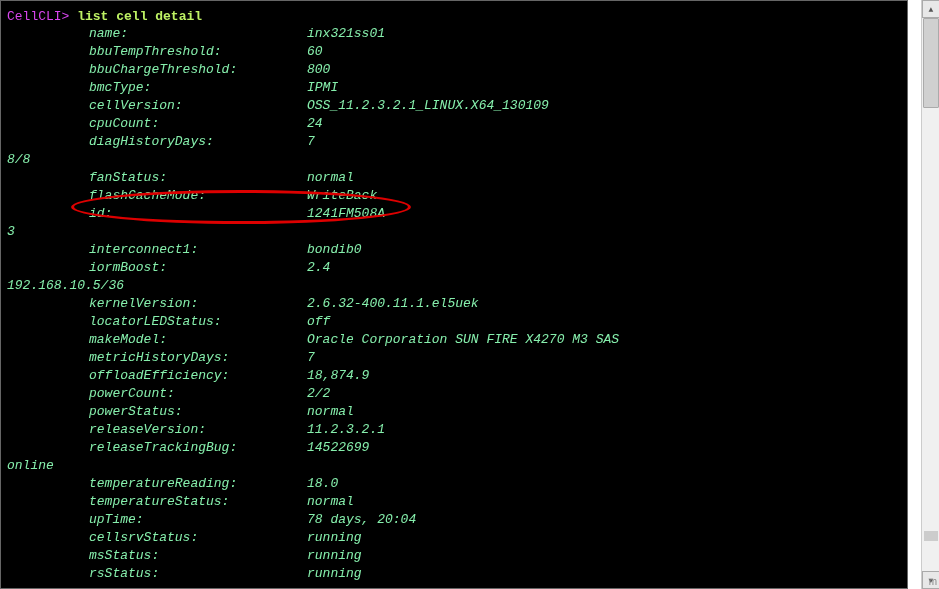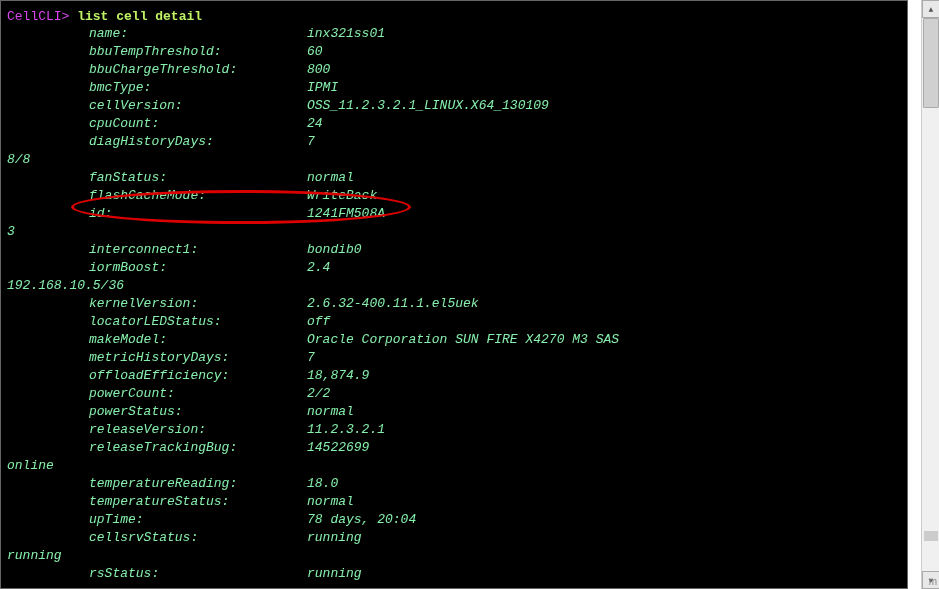--- a/index.html
+++ b/index.html
@@ -158,21 +158,21 @@
       <div class="detail-row"><span class="detail-key">offloadEfficiency:</span><span class="detail-value">18,874.9</span></div>
       <div class="detail-row"><span class="detail-key">powerCount:</span><span class="detail-value">2/2</span></div>
       <div class="detail-row"><span class="detail-key">powerStatus:</span><span class="detail-value">normal</span></div>
       <div class="detail-row"><span class="detail-key">releaseVersion:</span><span class="detail-value">11.2.3.2.1</span></div>
       <div class="detail-row"><span class="detail-key">releaseTrackingBug:</span><span class="detail-value">14522699</span></div>
       <div class="detail-row"><span class="detail-value">online</span></div>
       <div class="detail-row"><span class="detail-key">temperatureReading:</span><span class="detail-value">18.0</span></div>
       <div class="detail-row"><span class="detail-key">temperatureStatus:</span><span class="detail-value">normal</span></div>
       <div class="detail-row"><span class="detail-key">upTime:</span><span class="detail-value">78 days, 20:04</span></div>
       <div class="detail-row"><span class="detail-key">cellsrvStatus:</span><span class="detail-value">running</span></div>
-      <div class="detail-row"><span class="detail-value">running</span></div>
+      <div class="detail-row"><span class="detail-key">msStatus:</span><span class="detail-value">running</span></div>
       <div class="detail-row"><span class="detail-key">rsStatus:</span><span class="detail-value">running</span></div>
     </div>
   <div class="highlight-ellipse"></div>
 </div>
 
 <div class="scrollbar-track">
   <div class="scrollbar-btn-up">
     <span>▲</span>
   </div>
   <div class="scrollbar-thumb"></div>

